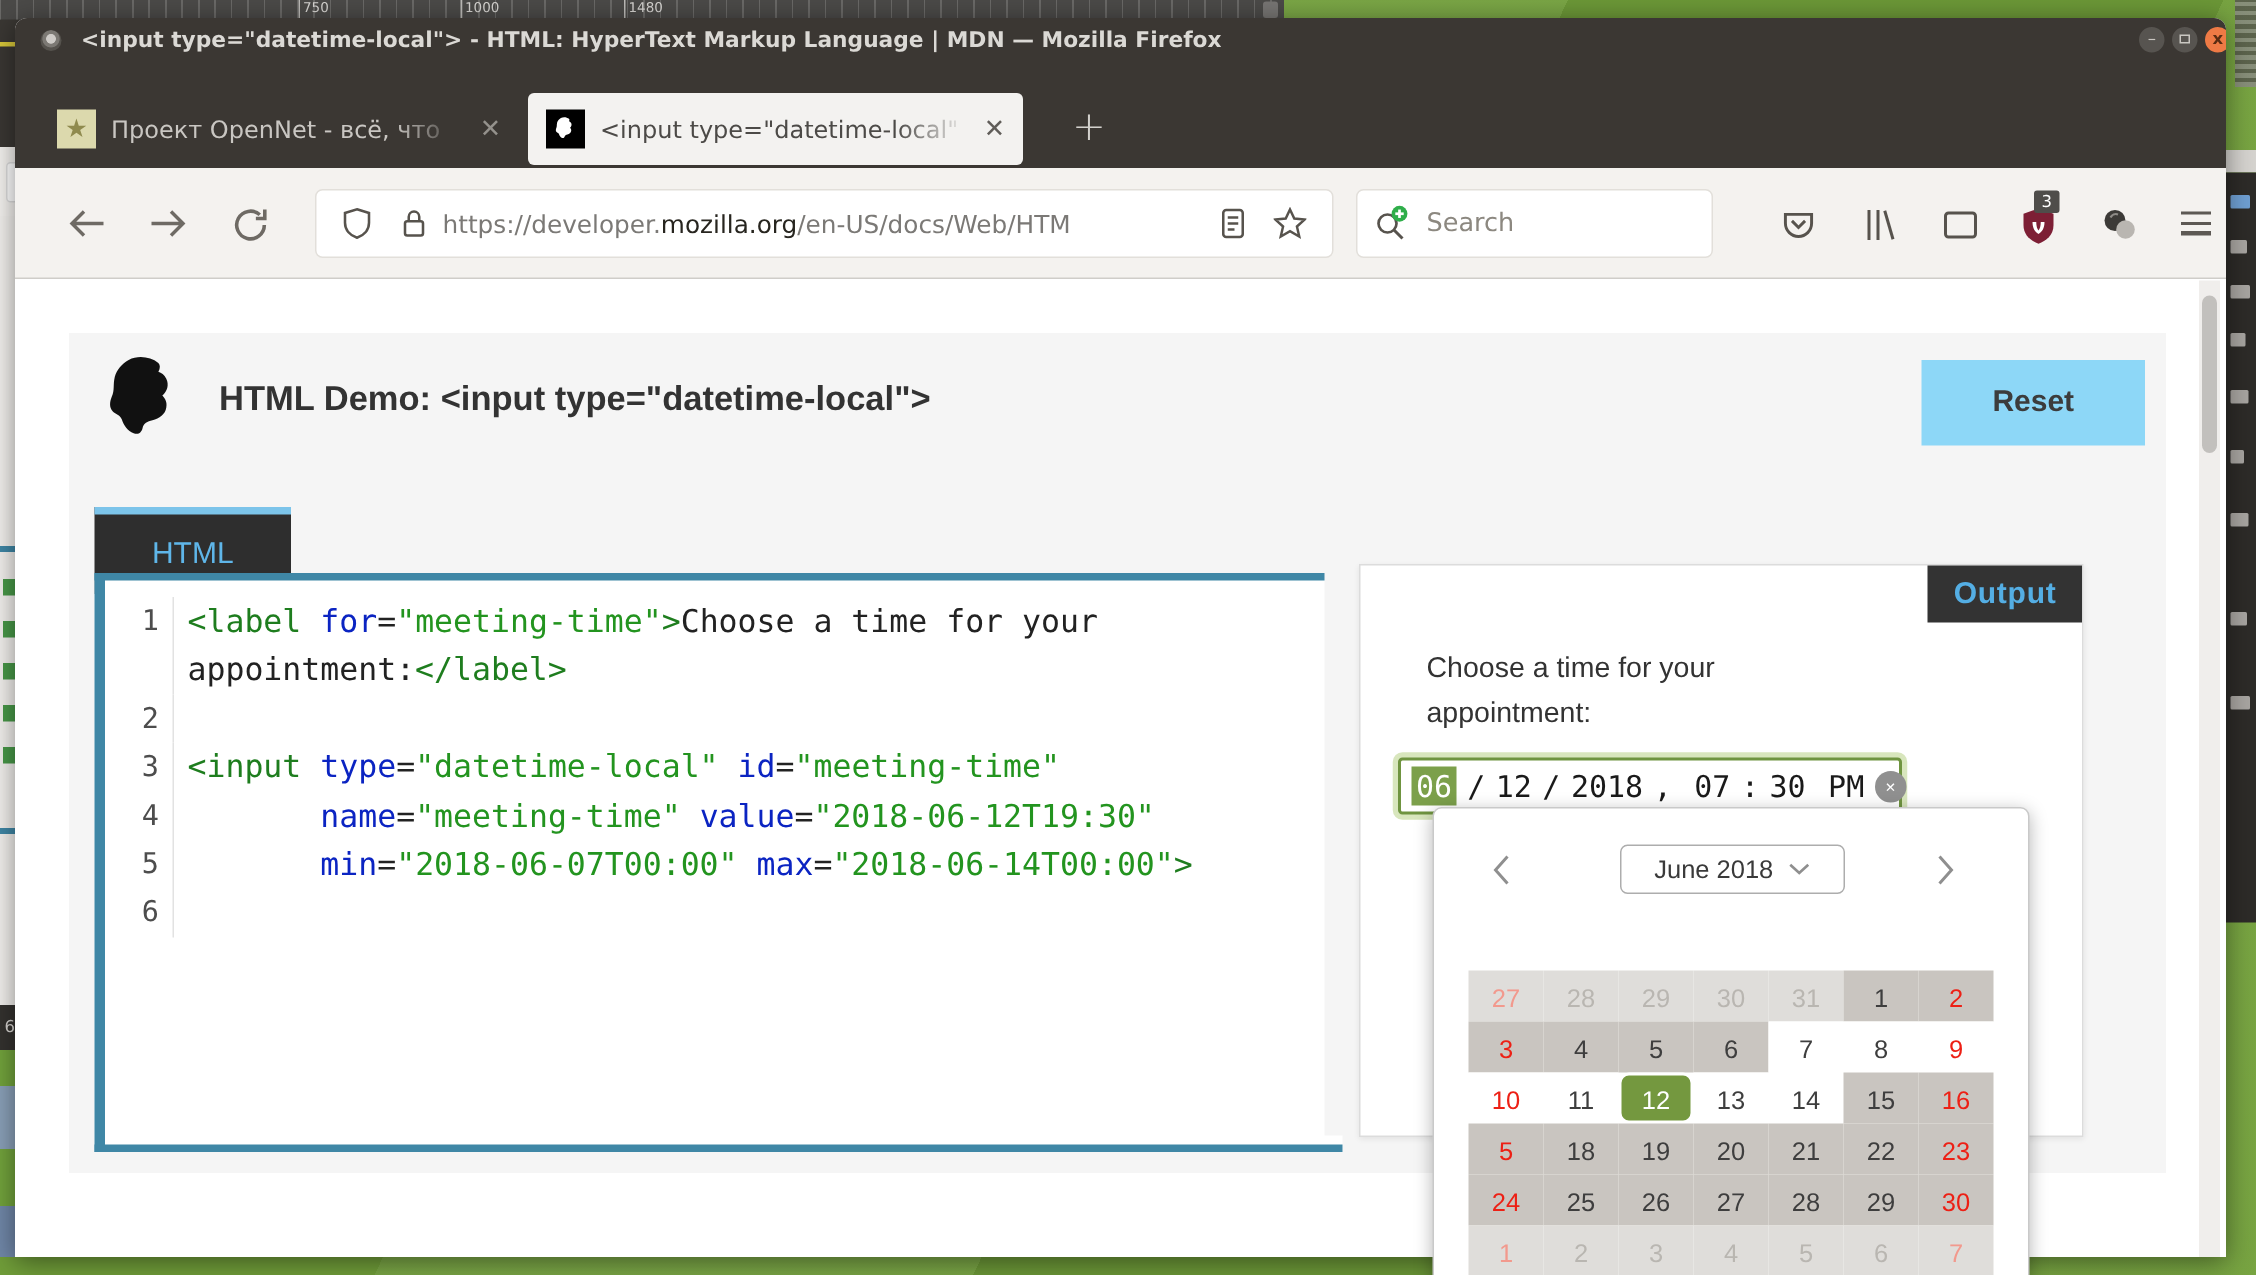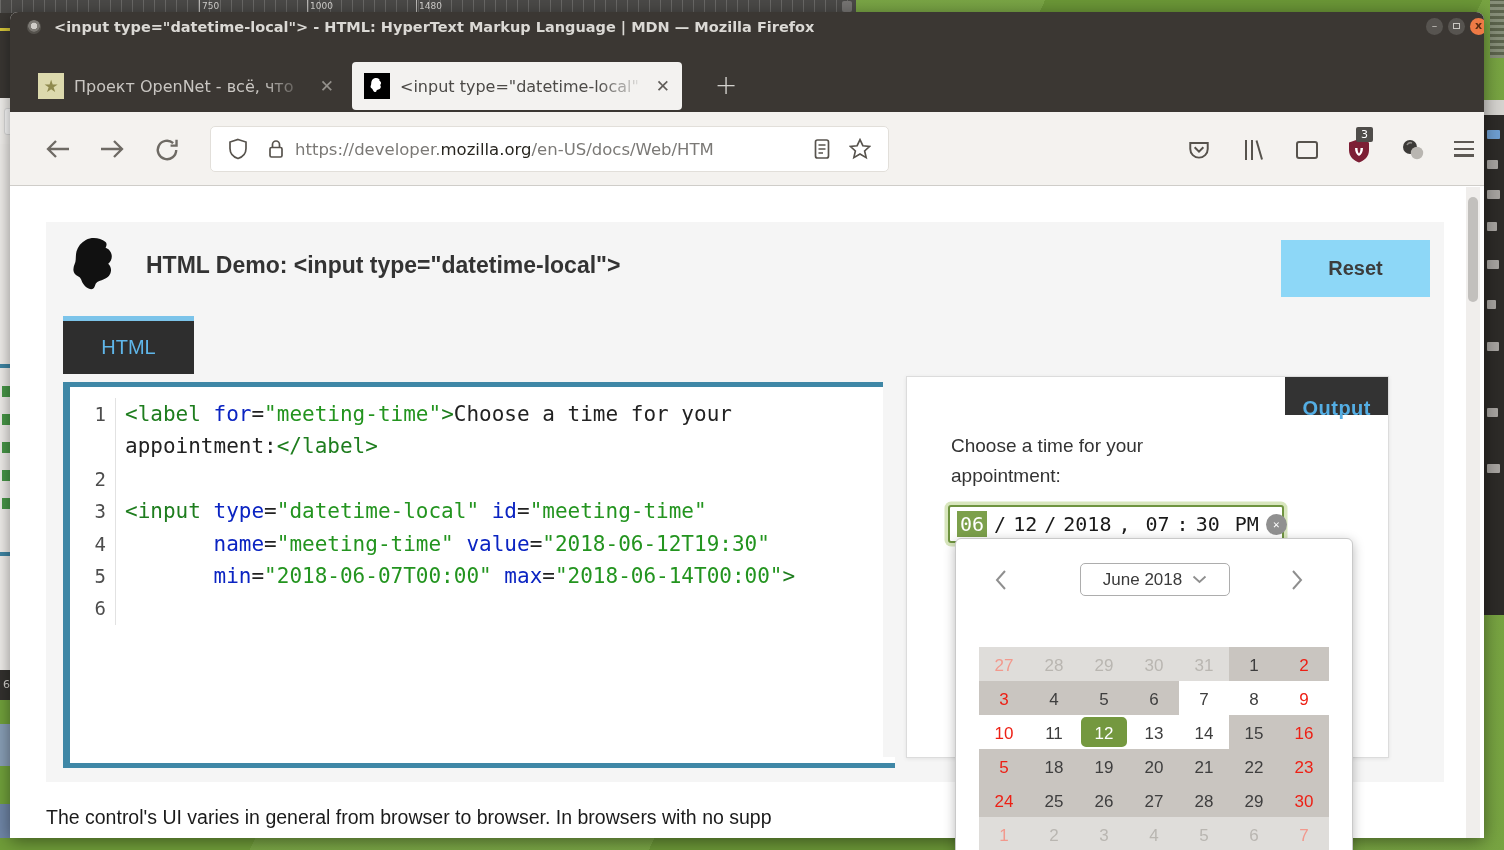--- a/index.html
+++ b/index.html
@@ -88,35 +88,35 @@
   .content { position:absolute; left:0; top:175px; width:100%; height:651px; background:#fff;}
   .pagescroll { position:absolute; left:1456px; top:0; width:14px; height:100%; background:#f0eeec;}
   .pagescroll .thumb { position:absolute; left:2px; top:10px; width:10px; height:105px; background:#c2c0bd; border-radius:5px;}
 
   
   .demo { position:absolute; left:36px; top:35px; width:1398px; height:560px; background:#f5f5f5;}
   .dino-logo { position:absolute; left:18px; top:12px; width:66px; height:66px;}
   .demo-title { position:absolute; left:100px; top:30px; font-family:"Liberation Sans",sans-serif; font-size:23px; font-weight:bold; color:#333;}
   .reset-btn { position:absolute; left:1235px; top:18px; width:149px; height:57px; background:#8dd7f7; color:#3c3c3c; font-family:"Liberation Sans",sans-serif; font-size:20px; font-weight:bold; text-align:center; line-height:57px;}
   .dtab { position:absolute; font-family:"Liberation Sans",sans-serif; font-size:20px; text-align:center;}
-  .dtab-html { left:17px; top:94px; width:131px; height:58px; background:#2e2e2e; border-top:5px solid #7cc4ea; color:#5fb6e9; line-height:52px;}
+  .dtab-html { left:17px; top:116px; width:131px; height:58px; background:#2e2e2e; border-top:5px solid #7cc4ea; color:#5fb6e9; line-height:52px;}
   .dtab-css { left:156px; top:104px; width:106px; height:56px; background:#fff; border:1px solid #b5b5b5; color:#333; line-height:54px;}
 
   .editor { position:absolute; left:17px; top:160px; width:832px; height:386px; background:#fff; border-top:5px solid #3f87a6; border-left:7px solid #3f87a6; border-bottom:5px solid #3f87a6; overflow:hidden;}
   .code-rows { padding-top:11px; font-family:"DejaVu Sans Mono",monospace; font-size:21px; line-height:32.4px;}
   .code-line { display:flex; }
   .gutter { flex:0 0 46px; text-align:right; padding-right:9px; color:#4d4d4d; font-size:19px; border-right:1px solid #e2e2e2;}
   .code-text { flex:0 0 700px; padding-left:9px; white-space:pre-wrap; word-break:normal; color:#222; min-height:32.4px;}
   .c-tag { color:#1e7d1e;} .c-attr { color:#0b24c2;} .c-str { color:#23941f;} .c-plain { color:#222;}
 
   .out-backdrop { position:absolute; left:837px; top:135px; width:561px; height:400px; background:#f5f5f5;}
   .out-box { position:absolute; left:23px; top:19px; width:483px; height:382px; background:#fff; border:1px solid #dcdcdc; box-shadow:0 1px 4px rgba(0,0,0,.08);}
-  .out-badge { position:absolute; right:0; top:0; height:38px; background:#333; color:#54aee4; font-family:"Liberation Sans",sans-serif; font-size:20px; font-weight:bold; line-height:38px; padding:12px 17px; letter-spacing:.5px;}
+  .out-badge { position:absolute; right:0; top:0; height:38px; background:#333; color:#54aee4; font-family:"Liberation Sans",sans-serif; font-size:20px; font-weight:bold; line-height:38px; padding:0 17px; letter-spacing:.5px;}
   .out-prompt { position:absolute; left:44px; top:54px; width:250px; font-family:"Liberation Sans",sans-serif; font-size:19px; line-height:30px; color:#333;}
-  .dt-input { position:absolute; left:41px; top:128px; width:336px; height:38px; background:#fff; border:2px solid #6f9440; border-radius:3px; box-shadow:0 0 0 3.5px #d8e6bd; display:flex; align-items:center; padding:0 7px; font-family:"DejaVu Sans Mono",monospace; font-size:20px; color:#1a1a1a;}
+  .dt-input { position:absolute; left:25px; top:128px; width:336px; height:38px; background:#fff; border:2px solid #6f9440; border-radius:3px; box-shadow:0 0 0 3.5px #d8e6bd; display:flex; align-items:center; padding:0 7px; font-family:"DejaVu Sans Mono",monospace; font-size:20px; color:#1a1a1a;}
   .dt-input > span { margin-right:7px;}
   .seg-month { background:#7ca04b; color:#fff; padding:1px 3px;}
   .seg-hour { margin-left:8px;text-align:right;}
   .seg-mer { margin-left:8px;}
   .dt-clear { margin-left:auto; width:21px; height:21px; border-radius:50%; background:#909090; color:#fff; font-size:11px; line-height:21px; text-align:center; flex:0 0 auto;}
 
   .paragraph { position:absolute; left:36px; top:619px; width:1340px; font-family:"Liberation Sans",sans-serif; font-size:19.5px; color:#1b1b1b; z-index:1;}
 
   
   .calendar { left:955px; top:538px; width:398px; height:336px; background:#fff; border:1px solid #c9c9c9; border-radius:6px; box-shadow:0 3px 12px rgba(0,0,0,.28); z-index:60; overflow:hidden;}
@@ -247,20 +247,32 @@
             <line x1="5.5" y1="15" x2="10" y2="15" stroke="#57534d" stroke-width="1.6"></line>
           </svg>
       </span>
       <span class="ic">
         <svg width="22" height="22" viewBox="0 0 20 20">
             <path d="M10 1.5 L12.6 7 L18.8 7.6 L14.2 11.8 L15.6 17.9 L10 14.6 L4.4 17.9 L5.8 11.8 L1.2 7.6 L7.4 7 Z" stroke="#57534d" stroke-width="1.5" fill="none"></path>
           </svg>
       </span>
     </div>
 
+    <div class="searchbar">
+      <span>
+        <svg width="26" height="26" viewBox="0 0 26 26">
+            <circle cx="10" cy="13" r="6" stroke="#57534d" stroke-width="1.8" fill="none"></circle>
+            <line x1="14.5" y1="17.5" x2="20" y2="23" stroke="#57534d" stroke-width="2"></line>
+            <circle cx="18" cy="6.5" r="5.3" fill="#2fae4a"></circle>
+            <rect x="15.2" y="5.6" width="5.6" height="1.8" fill="#fff"></rect>
+            <rect x="17.1" y="3.7" width="1.8" height="5.6" fill="#fff"></rect>
+          </svg>
+      </span>
+      <span class="ph">Search</span>
+    </div>
 
     <span class="toolic" style="left:1177px">
       <svg width="24" height="24" viewBox="0 0 22 22">
           <path d="M3 4.5 h16 v5.5 a8 8 0 0 1 -16 0 Z" stroke="#57534d" stroke-width="1.8" fill="none"></path>
           <polyline points="7,8.5 11,12.5 15,8.5" stroke="#57534d" stroke-width="1.8" fill="none"></polyline>
         </svg>
     </span>
     <span class="toolic" style="left:1231px">
       <svg width="26" height="24" viewBox="0 0 26 24">
           <line x1="5" y1="2" x2="5" y2="22" stroke="#57534d" stroke-width="2"></line>
@@ -353,21 +365,20 @@
             <span class="seg-hour">07</span>
             <span>:</span>
             <span>30</span>
             <span class="seg-mer">PM</span>
             <span class="dt-clear">✕</span>
           </div>
         </div>
       </div>
     </div>
 
-    <p class="paragraph">The control's UI varies in general from browser to browser. In browsers with no supp</p>
   </div>
 </div>
 
 <div class="abs calendar">
   <span class="cal-chev prev">
     <svg width="14" height="22" viewBox="0 0 14 22">
         <polyline points="11,2 3,11 11,20" stroke="#8f8f8f" stroke-width="2" fill="none"></polyline>
       </svg>
   </span>
   <div class="cal-pill">

